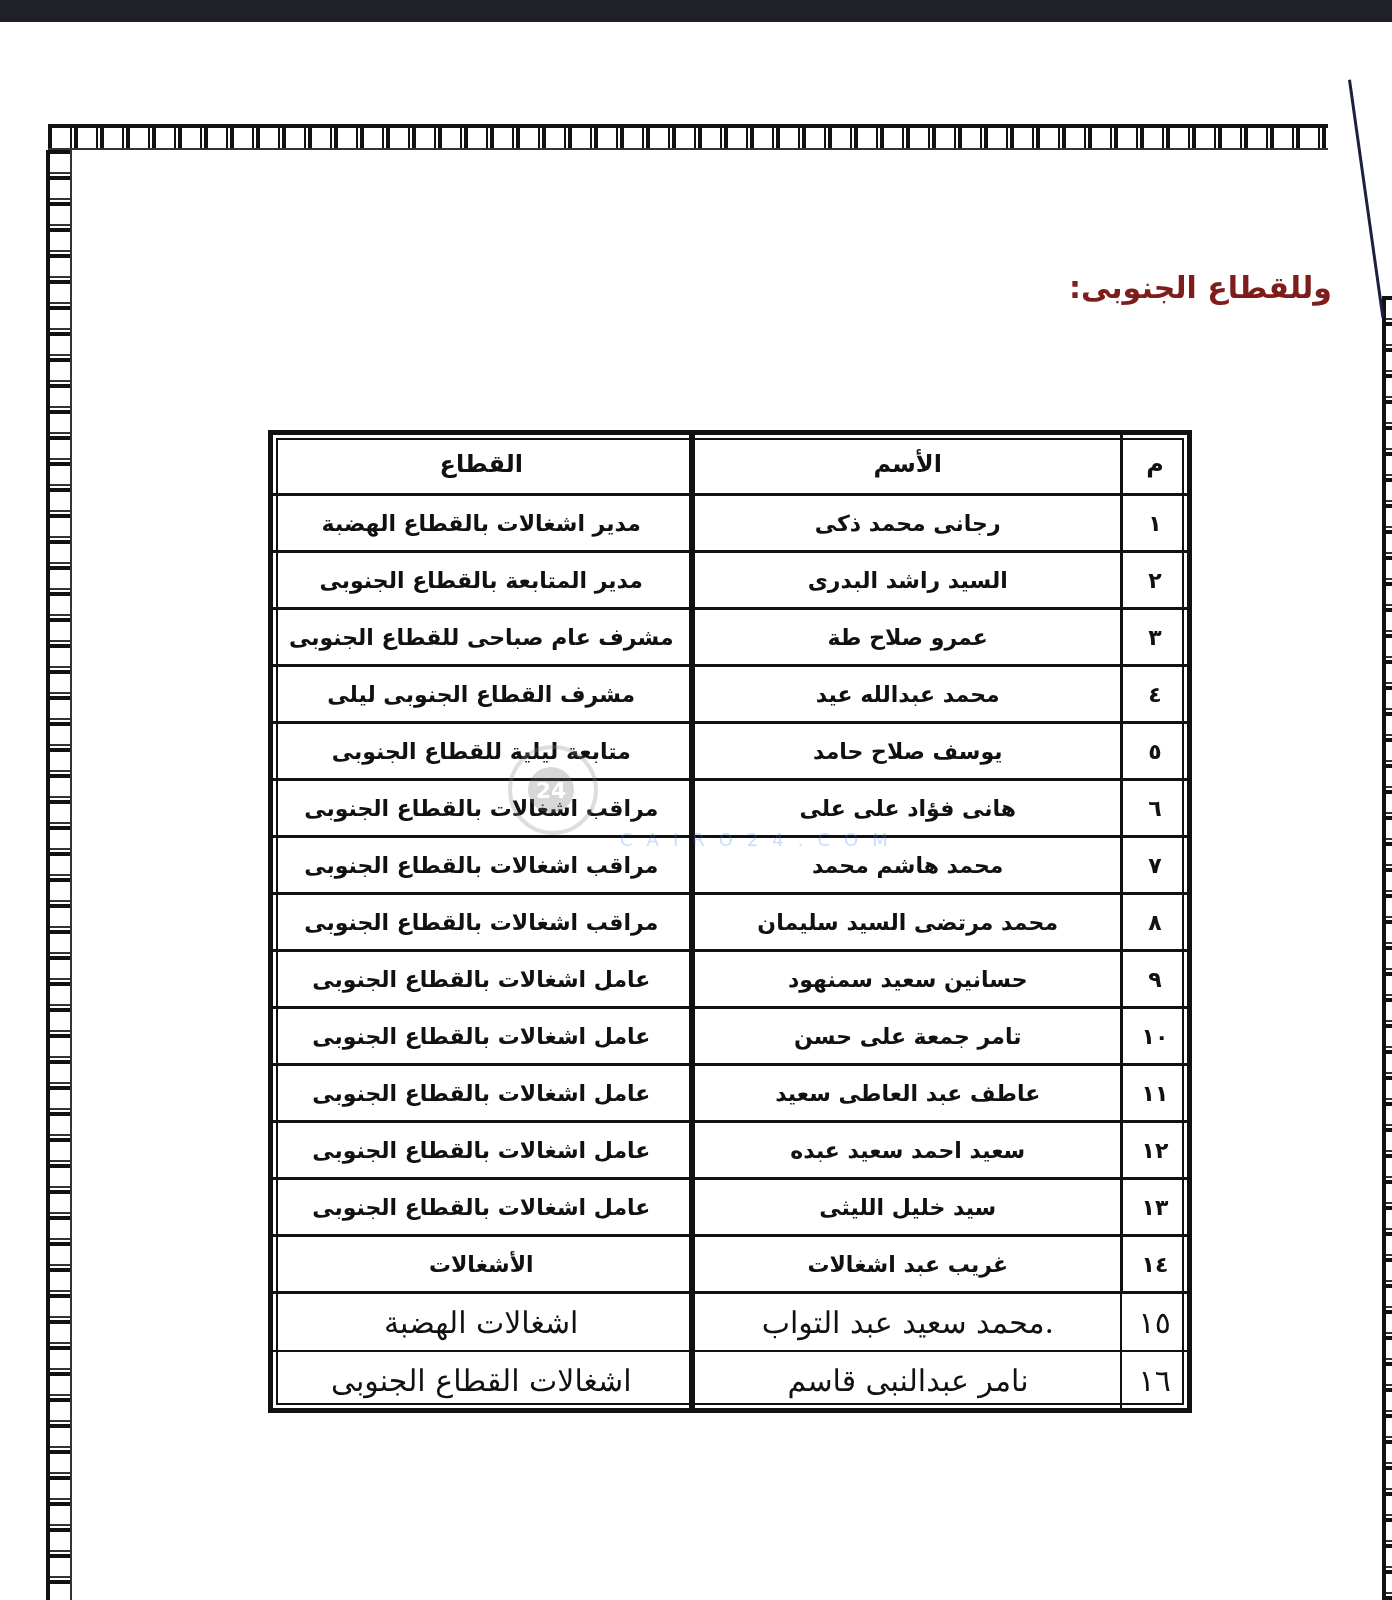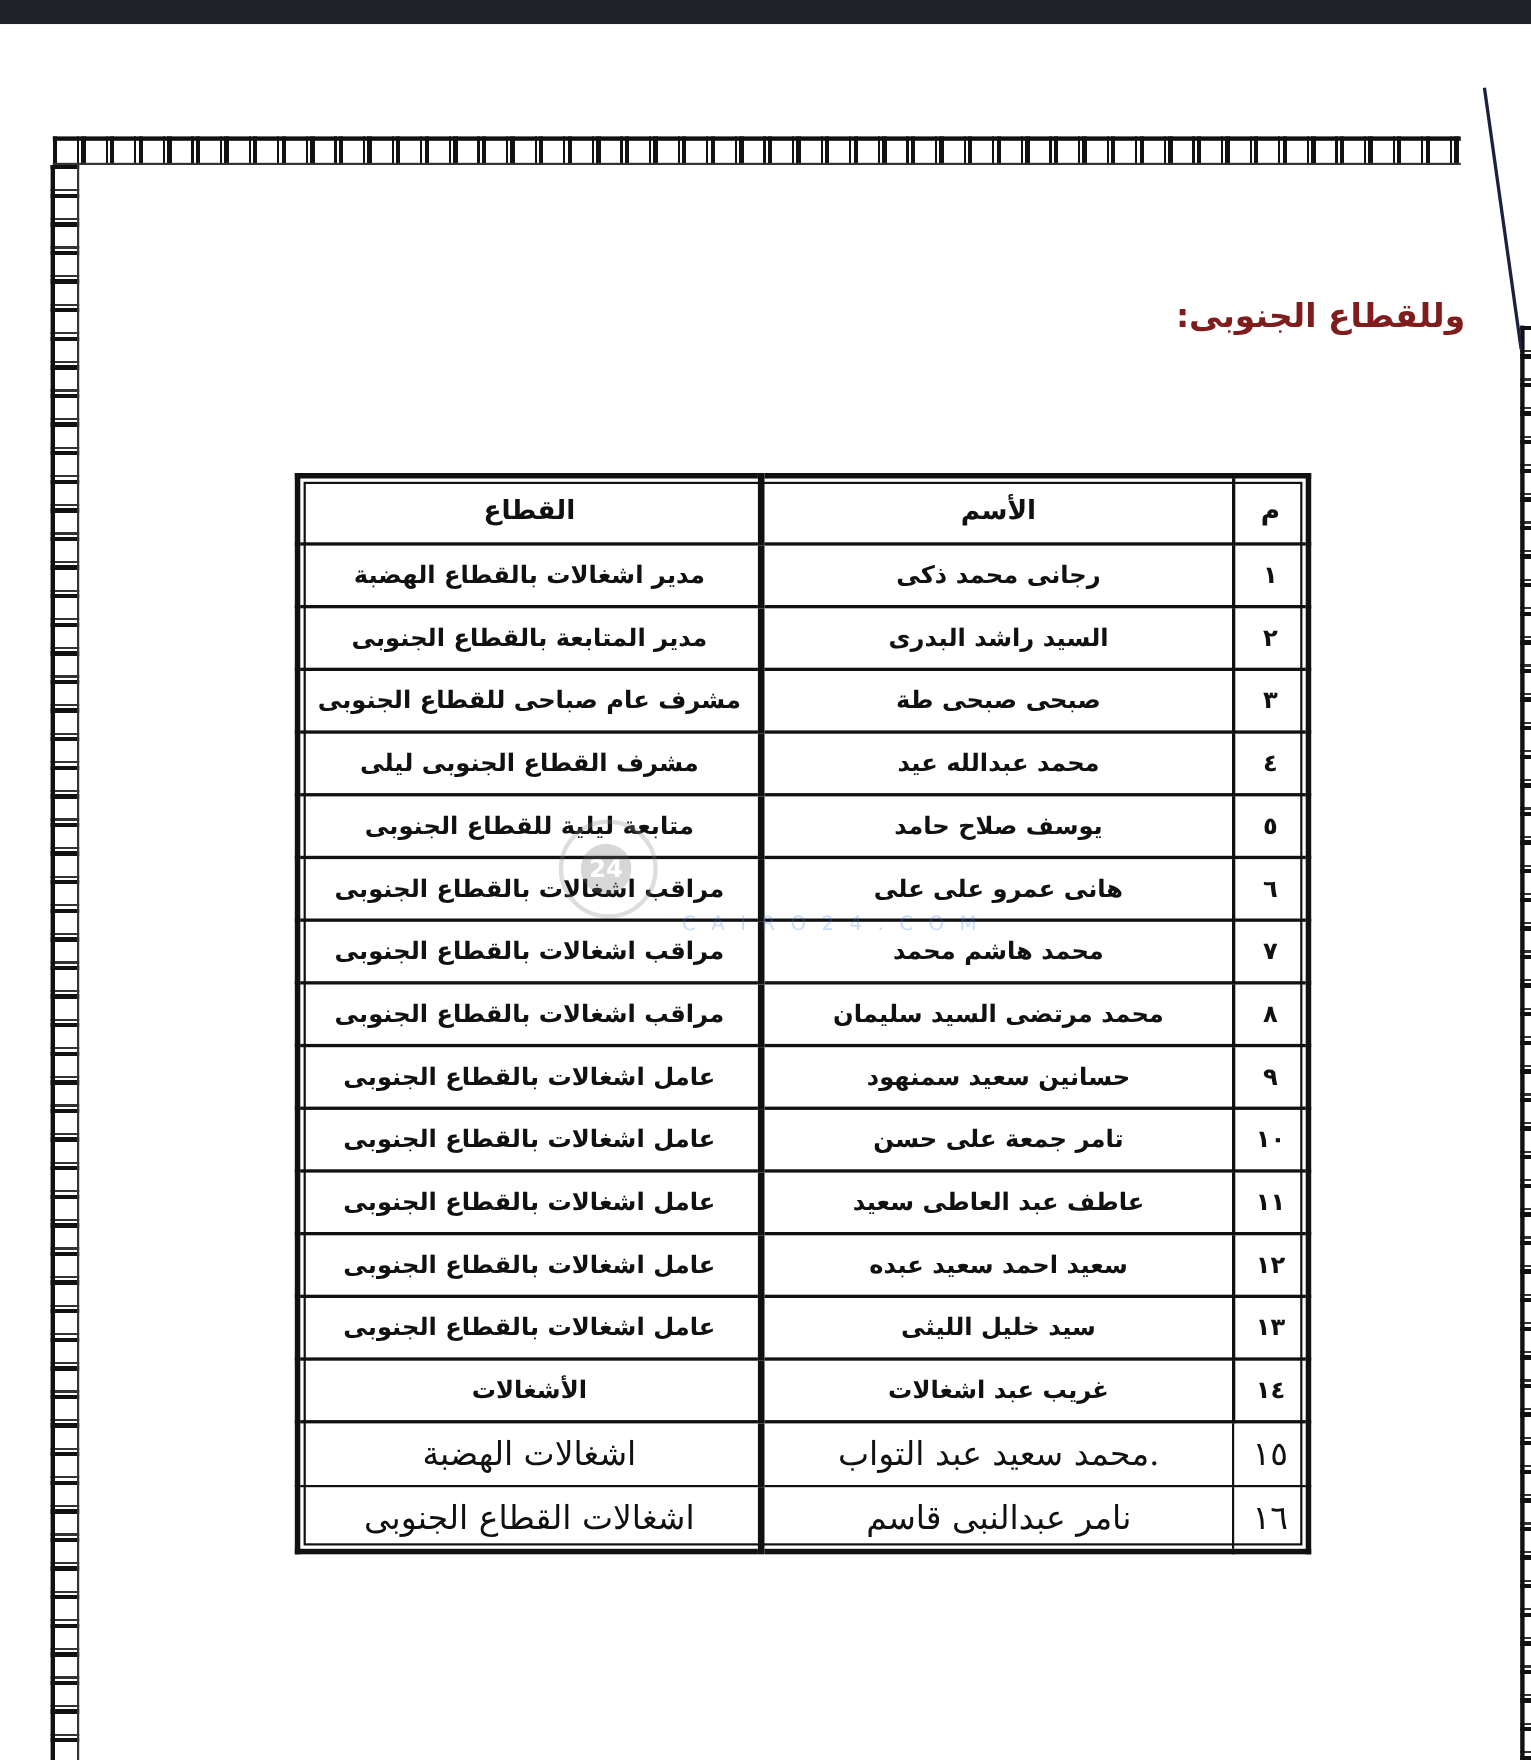--- a/index.html
+++ b/index.html
@@ -132,36 +132,36 @@
       <td class="col-name">رجانى محمد ذكى</td>
       <td>مدير اشغالات بالقطاع الهضبة</td>
     </tr>
     <tr>
       <td>٢</td>
       <td class="col-name">السيد راشد البدرى</td>
       <td>مدير المتابعة بالقطاع الجنوبى</td>
     </tr>
     <tr>
       <td>٣</td>
-      <td class="col-name">صبحى صبحى طة</td>
+      <td class="col-name">عمرو صلاح طة</td>
       <td>مشرف عام صباحى للقطاع الجنوبى</td>
     </tr>
     <tr>
       <td>٤</td>
       <td class="col-name">محمد عبدالله عيد</td>
       <td>مشرف القطاع الجنوبى ليلى</td>
     </tr>
     <tr>
       <td>٥</td>
       <td class="col-name">يوسف صلاح حامد</td>
       <td>متابعة ليلية للقطاع الجنوبى</td>
     </tr>
     <tr>
       <td>٦</td>
-      <td class="col-name">هانى عمرو على على</td>
+      <td class="col-name">هانى فؤاد على على</td>
       <td>مراقب اشغالات بالقطاع الجنوبى</td>
     </tr>
     <tr>
       <td>٧</td>
       <td class="col-name">محمد هاشم محمد</td>
       <td>مراقب اشغالات بالقطاع الجنوبى</td>
     </tr>
     <tr>
       <td>٨</td>
       <td class="col-name">محمد مرتضى السيد سليمان</td>

